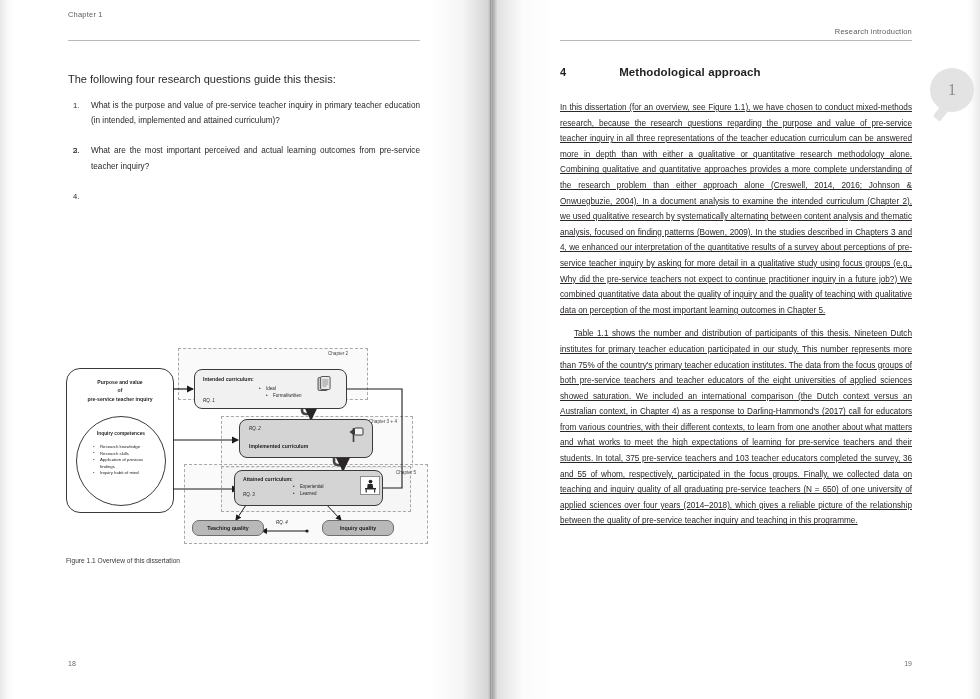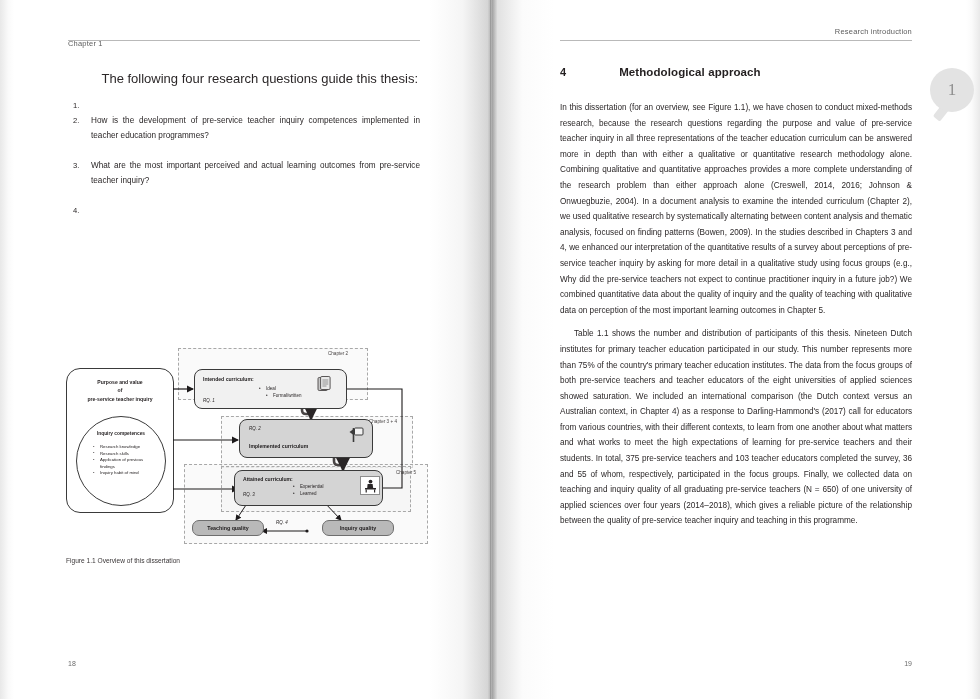--- a/index.html
+++ b/index.html
@@ -34,24 +34,24 @@
        rgba(255,255,255,0) 100%);
     pointer-events:none;}
   .gutter-line{position:absolute;left:490px;top:0;width:1px;height:699px;
     background:rgba(120,120,120,0.45);pointer-events:none;}
 
   
   .runhead{position:absolute;font-size:7.5px;color:#5d5d5d;letter-spacing:.2px;}
   .runhead-rule{position:absolute;height:1px;background:#b9b9b9;}
 
   
-  .col{position:absolute;font-size:8.2px;line-height:15.6px;color:#2b2728;}
+  .col{position:absolute;font-size:8.2px;line-height:15.6px;color:#2b2728;text-decoration:underline;}
   .col p{margin:0 0 9px 0;text-align:justify;}
   .intro-line{position:absolute;left:68px;top:72px;width:350px;
-     font-size:13px;color:#2b2728;line-height:14px;text-align:right;}
+     font-size:11px;color:#2b2728;line-height:14px;}
 
   
   .rq-list{position:absolute;left:68px;top:98px;width:352px;}
   .rq{position:relative;margin-bottom:14.5px;padding-left:23px;
       font-size:8.2px;line-height:15.4px;color:#2b2728;text-align:justify;}
   .rq .num{position:absolute;left:5px;top:0;font-size:7.6px;color:#2b2728;}
   .chapters-line{position:absolute;left:88px;top:303px;width:340px;
      font-size:8.2px;color:#2b2728;}
 
   
@@ -110,32 +110,32 @@
 <body>
 
 <div class="spread">
 
   <div class="page page-left"></div>
   <div class="page page-right"></div>
 
   <div class="edge-left"></div>
   <div class="edge-right"></div>
 
-  <div class="runhead" style="left:68px;top:39px;text-align:center;">Chapter 1</div>
+  <div class="runhead" style="left:68px;top:10px;text-align:center;">Chapter 1</div>
   <div class="runhead-rule" style="left:68px;top:40px;width:352px;"></div>
 
   <div class="intro-line">The following four research questions guide this thesis:</div>
 
   <div class="rq-list">
     <div class="rq">
       <span class="num">1.</span>
+      <span>What is the purpose and value of pre-service teacher inquiry in primary teacher education (in intended, implemented and attained curriculum)?</span>
     </div>
     <div class="rq">
       <span class="num">2.</span>
-      <span>How is the development of pre-service teacher inquiry competences implemented in teacher education programmes?</span>
     </div>
     <div class="rq">
       <span class="num">3.</span>
       <span>What are the most important perceived and actual learning outcomes from pre-service teacher inquiry?</span>
     </div>
     <div class="rq">
       <span class="num">4.</span>
     </div>
   </div>
 

